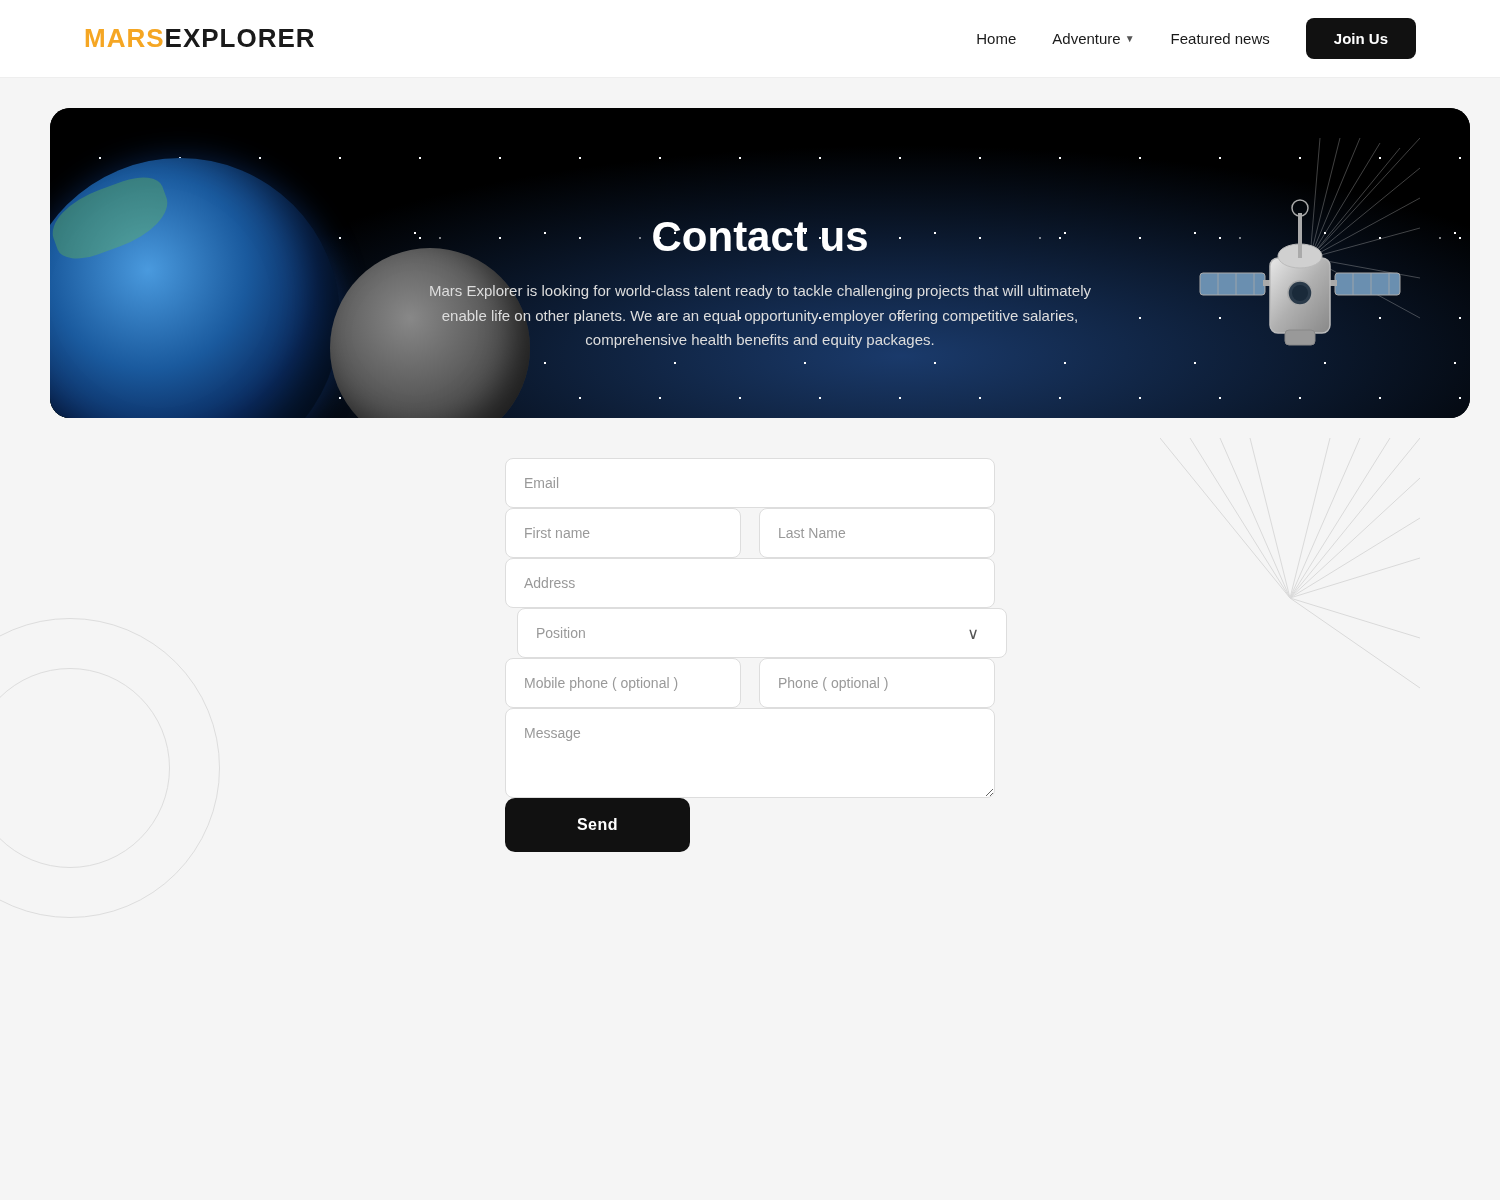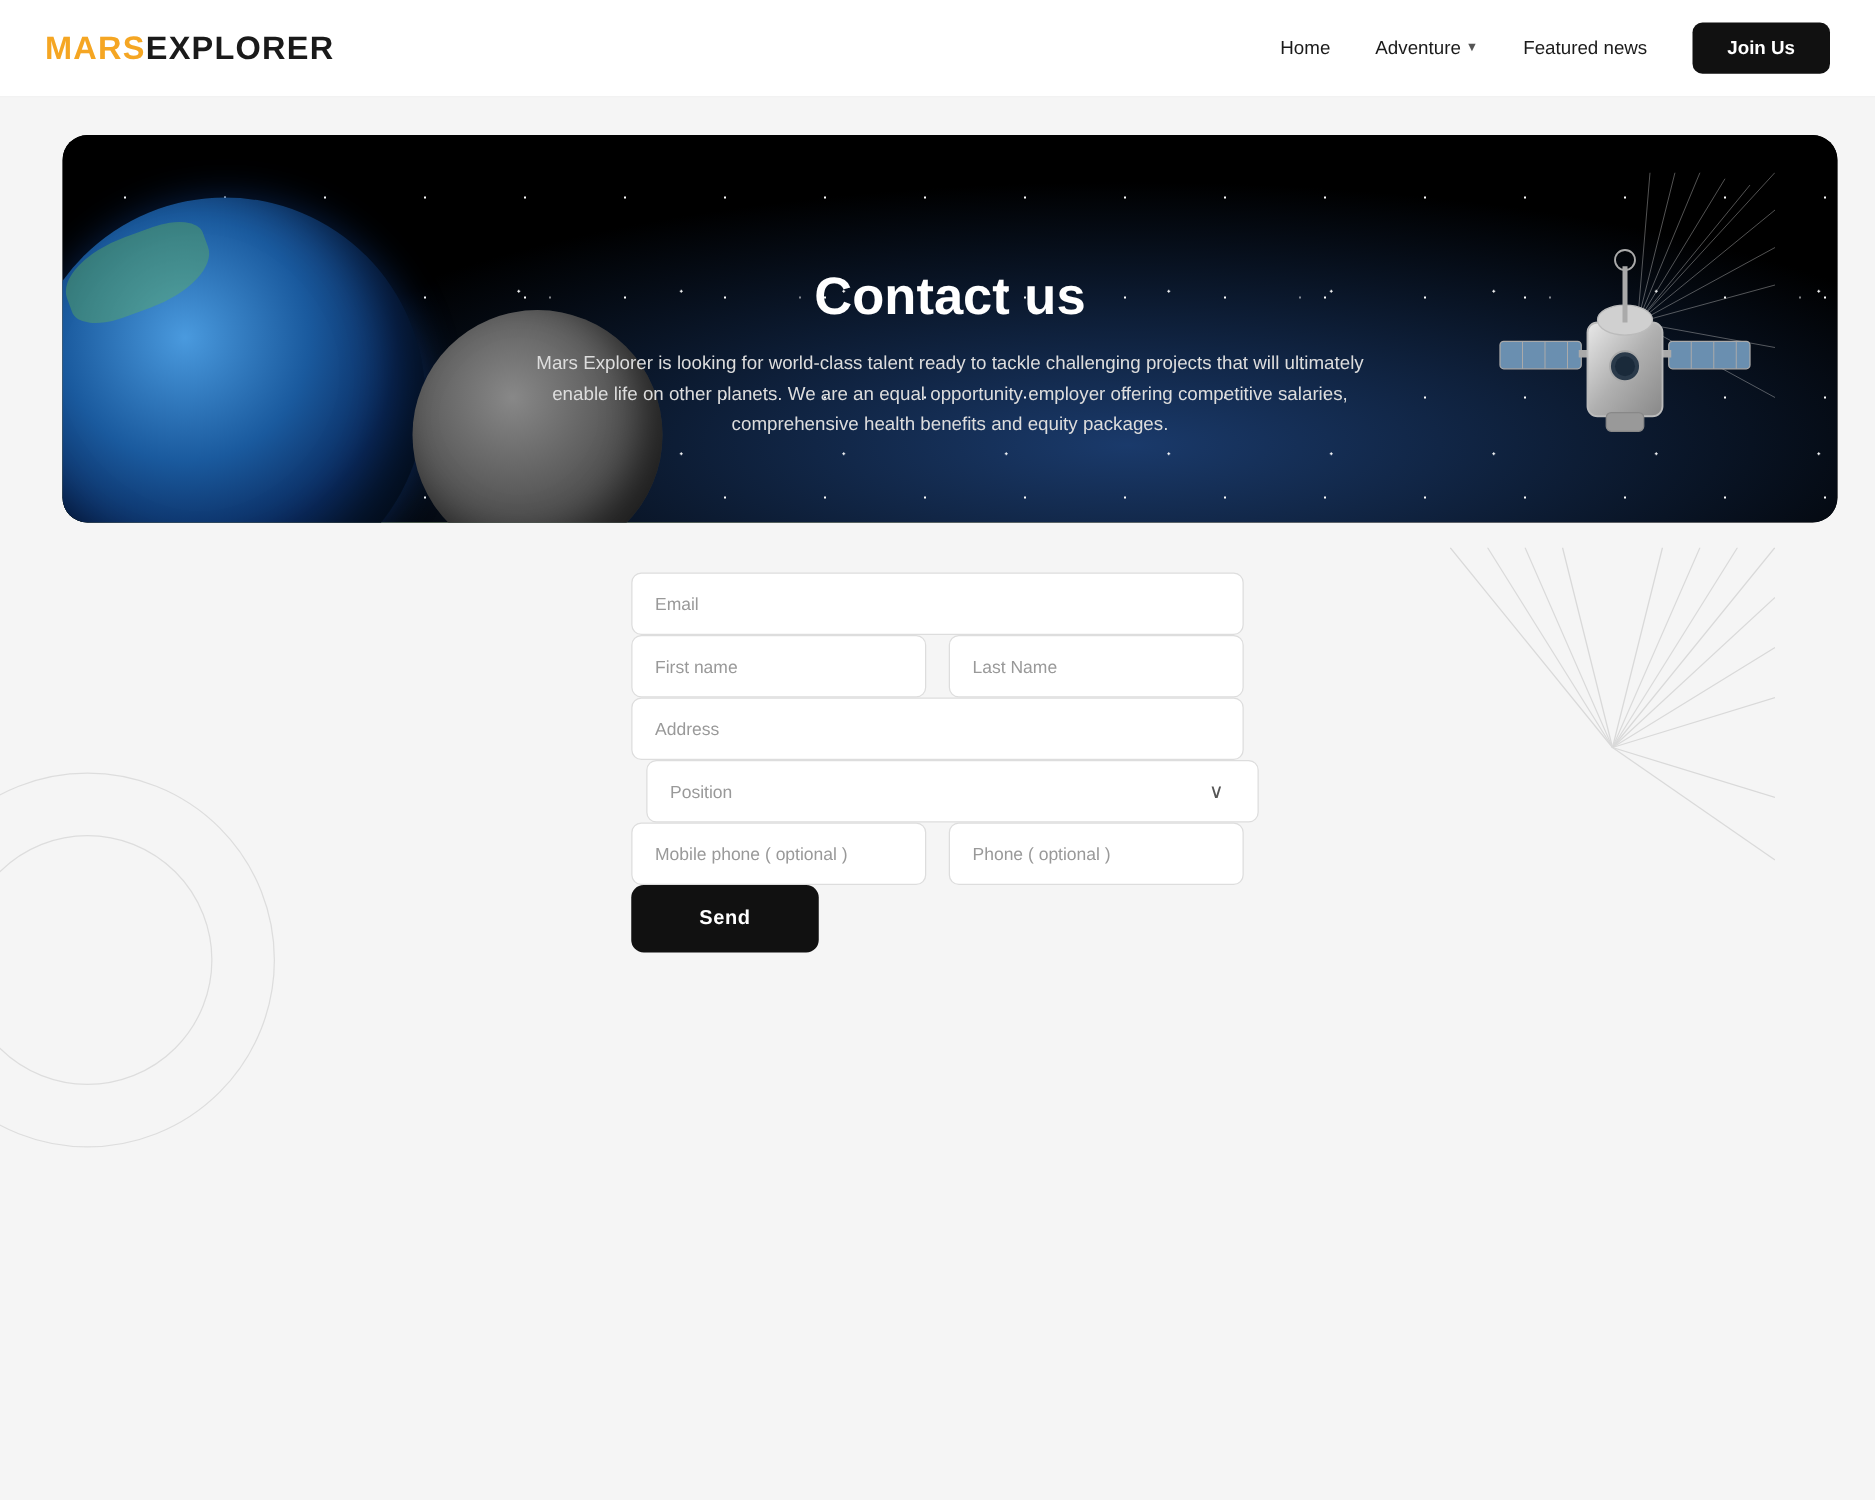--- a/index.html
+++ b/index.html
@@ -3,21 +3,21 @@
   <meta charset="utf-8">
   <style>
     * { box-sizing: border-box; margin: 0; padding: 0; }
     body { font-family: 'Arial', sans-serif; background: #f5f5f5; min-height: 1200px; }
 
     
     .navbar {
       display: flex;
       align-items: center;
       justify-content: space-between;
-      padding: 18px 36px;
+      padding: 18px 84px;
       background: #fff;
       border-bottom: 1px solid #eee;
     }
     .logo {
       font-size: 26px;
       font-weight: 900;
       letter-spacing: 1px;
     }
     .logo-mars { color: #f5a623; }
     .logo-explorer { color: #1a1a1a; }
@@ -202,21 +202,21 @@
       font-size: 14px;
       color: #555;
       background: #fff;
       resize: vertical;
       min-height: 90px;
       outline: none;
       font-family: inherit;
     }
     .form-textarea::placeholder { color: #999; }
     .send-btn {
-      width: 150px;
+      width: 185px;
       padding: 18px 0;
       background: #111;
       color: #fff;
       border: none;
       border-radius: 10px;
       font-size: 16px;
       font-weight: 700;
       cursor: pointer;
       letter-spacing: 0.5px;
     }
@@ -343,20 +343,21 @@
         <option value="other">Other</option>
       </select>
       <span class="select-chevron">∨</span>
     </div>
 
     <div class="form-row">
       <input class="form-input" type="tel" placeholder="Mobile phone ( optional )" style="">
       <input class="form-input" type="tel" placeholder="Phone ( optional )" style="">
     </div>
 
+    <textarea class="form-textarea" placeholder="Message" style=""></textarea>
 
     <div>
       <button type="submit" class="send-btn">Send</button>
     </div>
   </form>
 
   <div class="satellite-decoration">
 
     <svg width="260" height="340" viewBox="0 0 260 340" style="position:absolute;top:0;left:0;opacity:0.25">
       <line x1="130" y1="160" x2="260" y2="0" stroke="#888" stroke-width="1"></line>

